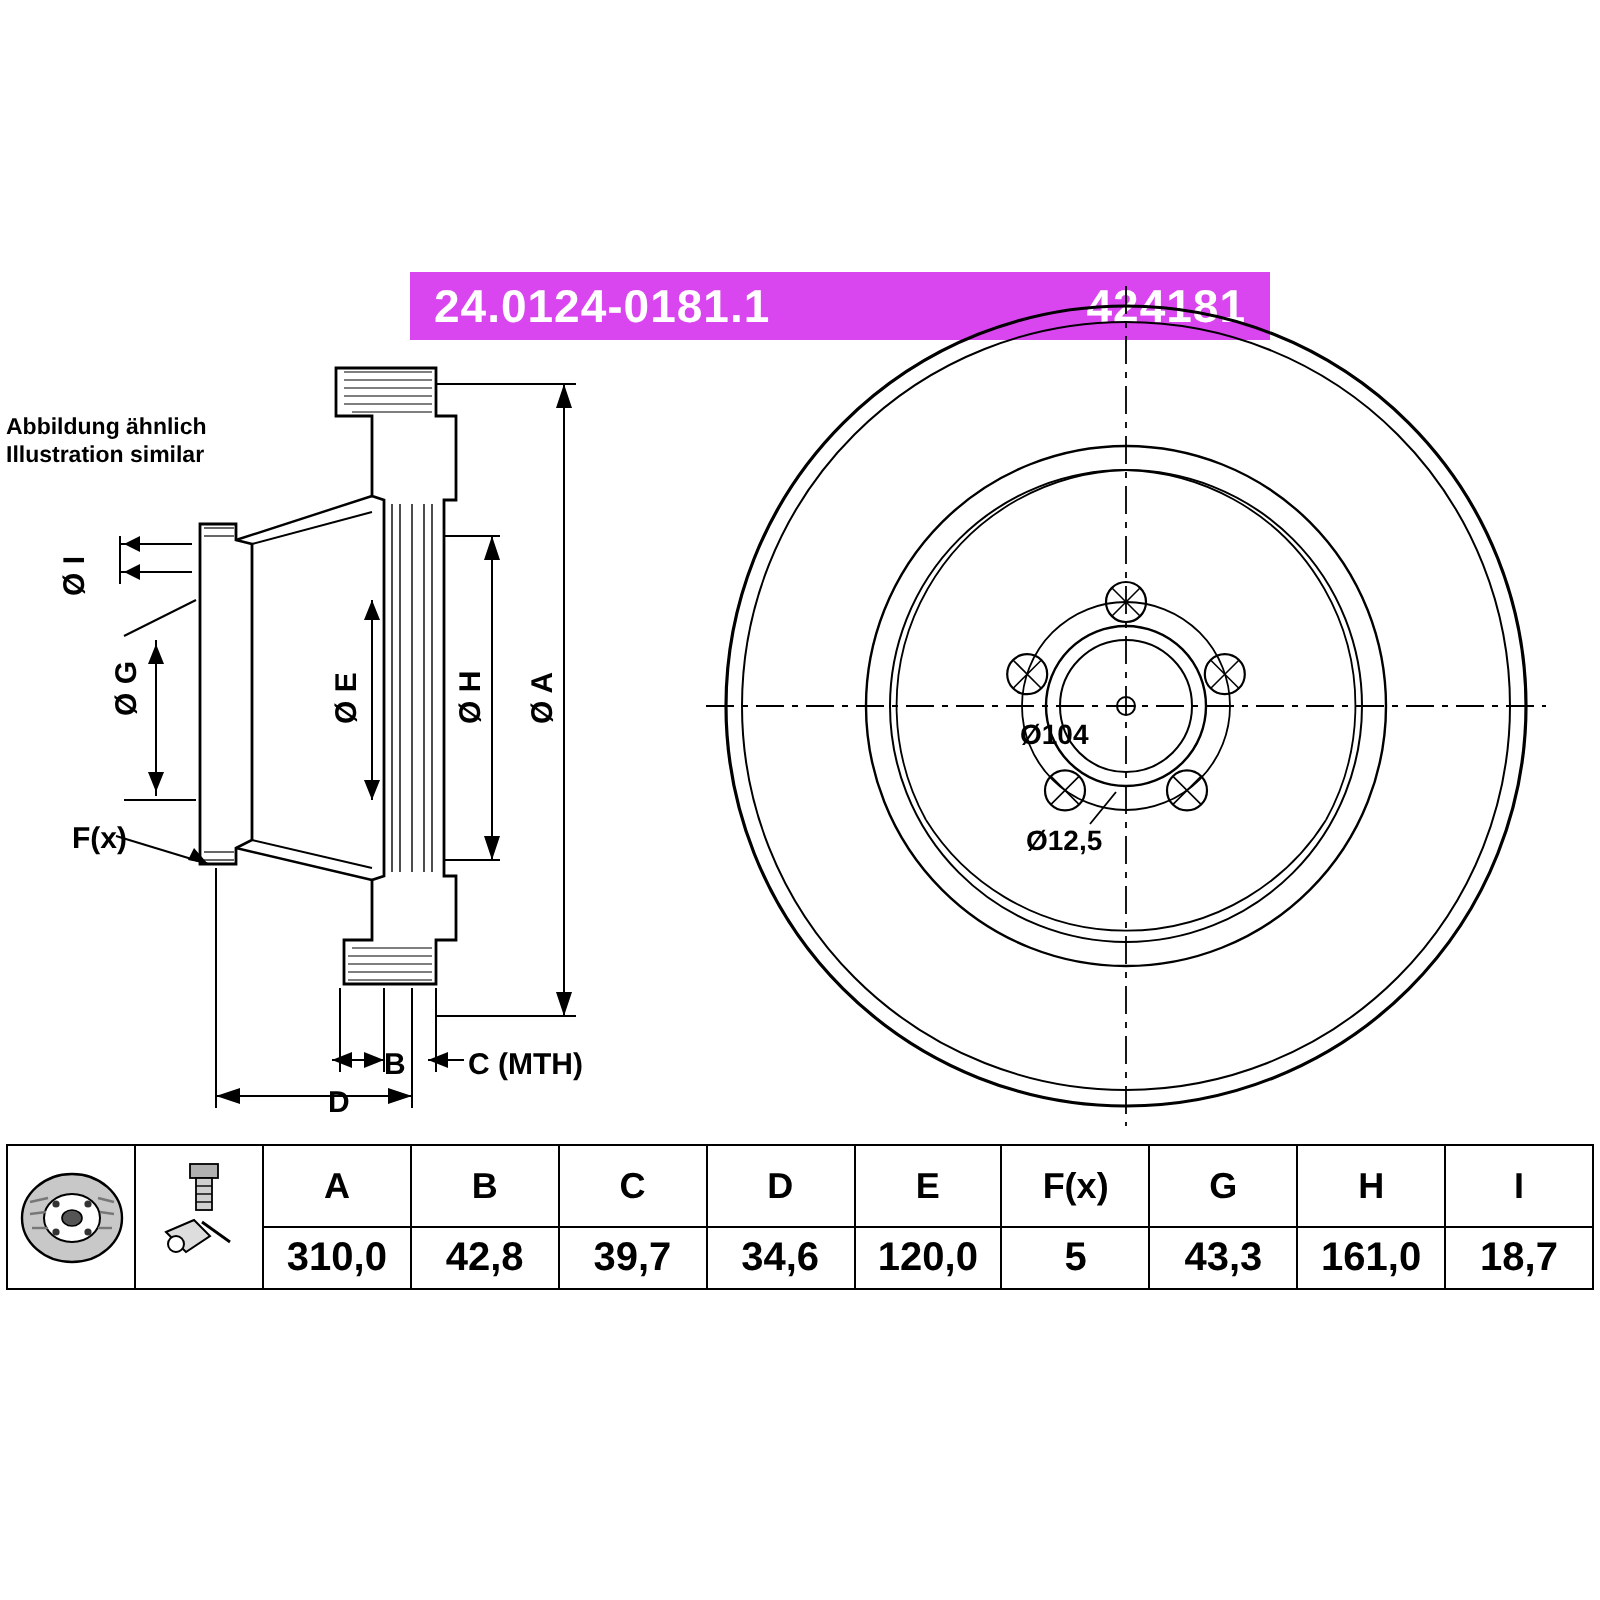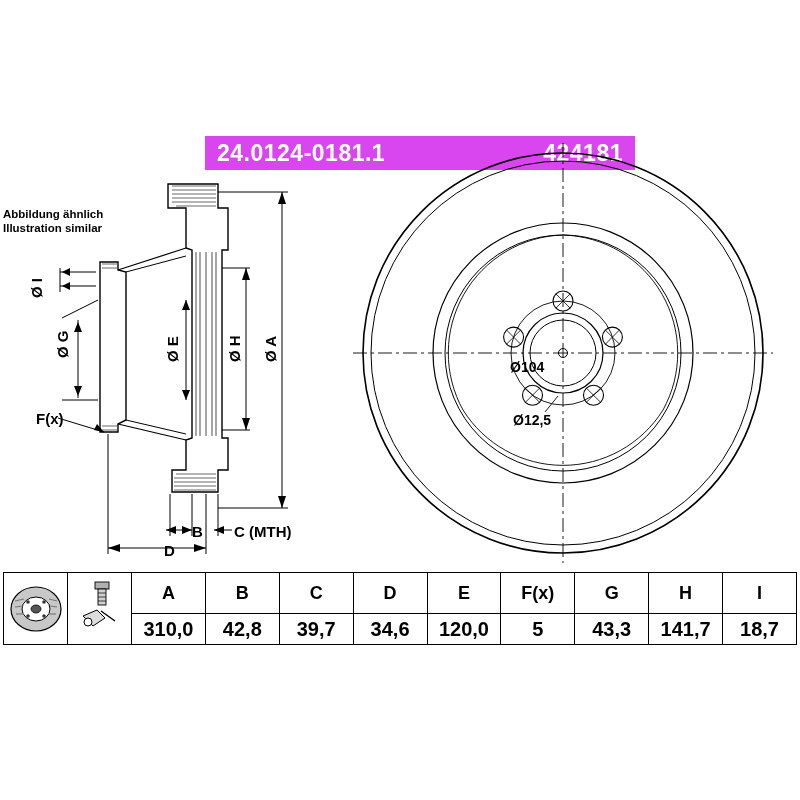--- a/index.html
+++ b/index.html
@@ -335,19 +335,19 @@
       <td>I</td>
     </tr>
     <tr>
       <td>310,0</td>
       <td>42,8</td>
       <td>39,7</td>
       <td>34,6</td>
       <td>120,0</td>
       <td>5</td>
       <td>43,3</td>
-      <td>141,7</td>
+      <td>161,0</td>
       <td>18,7</td>
     </tr>
   </tbody>
     </table>
 
 </div>
 
 </body></html>

